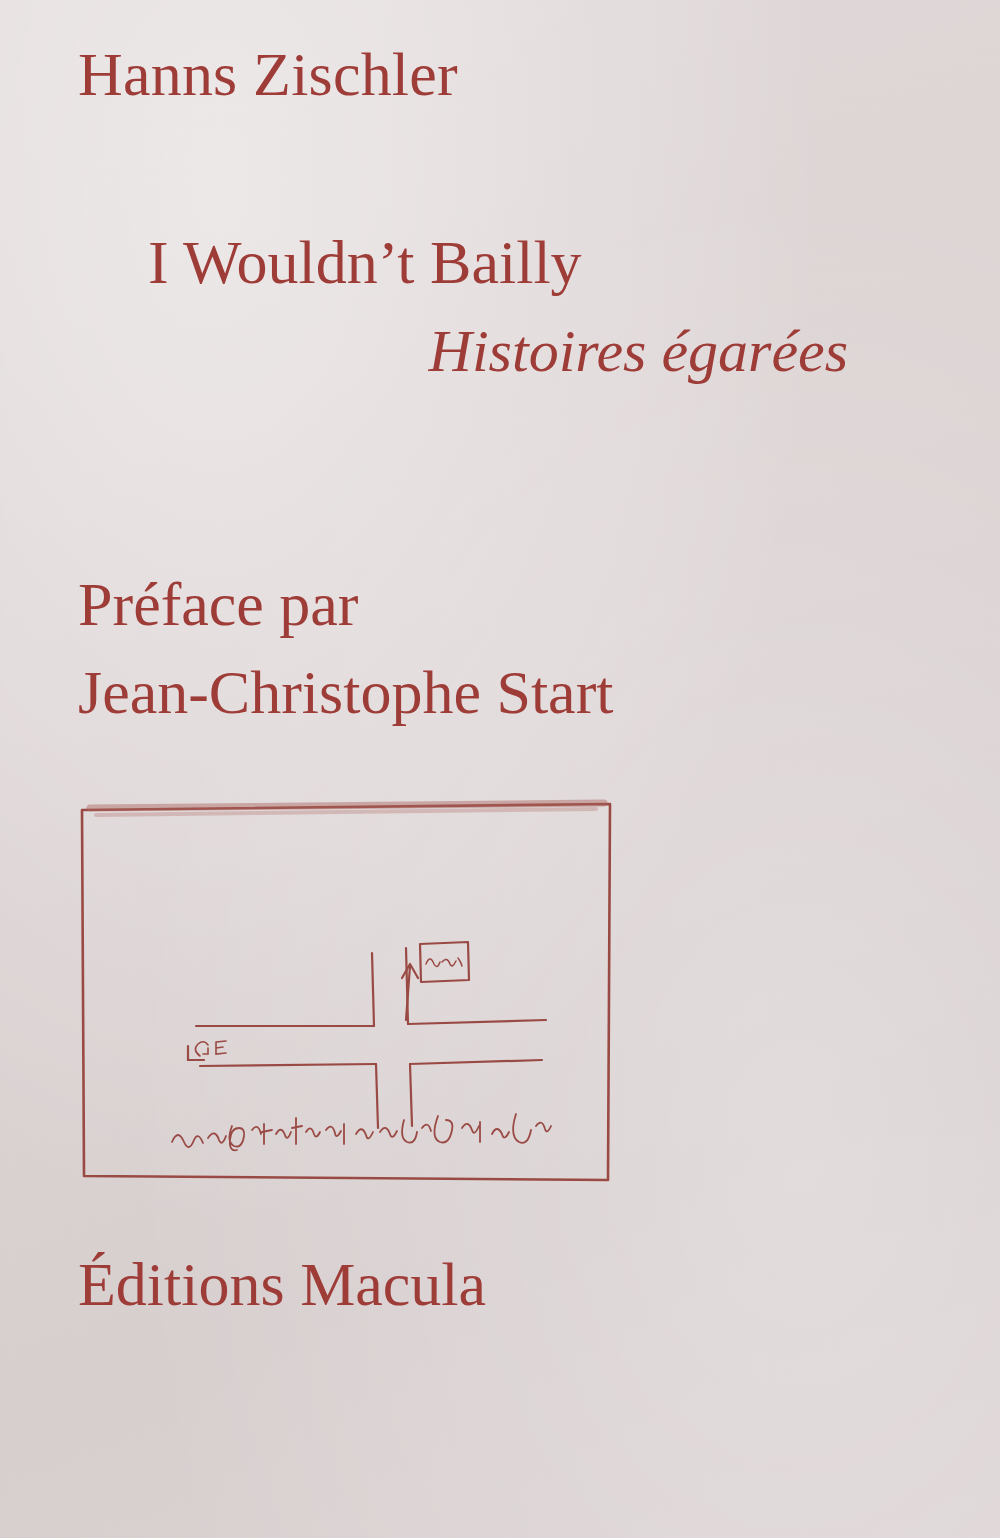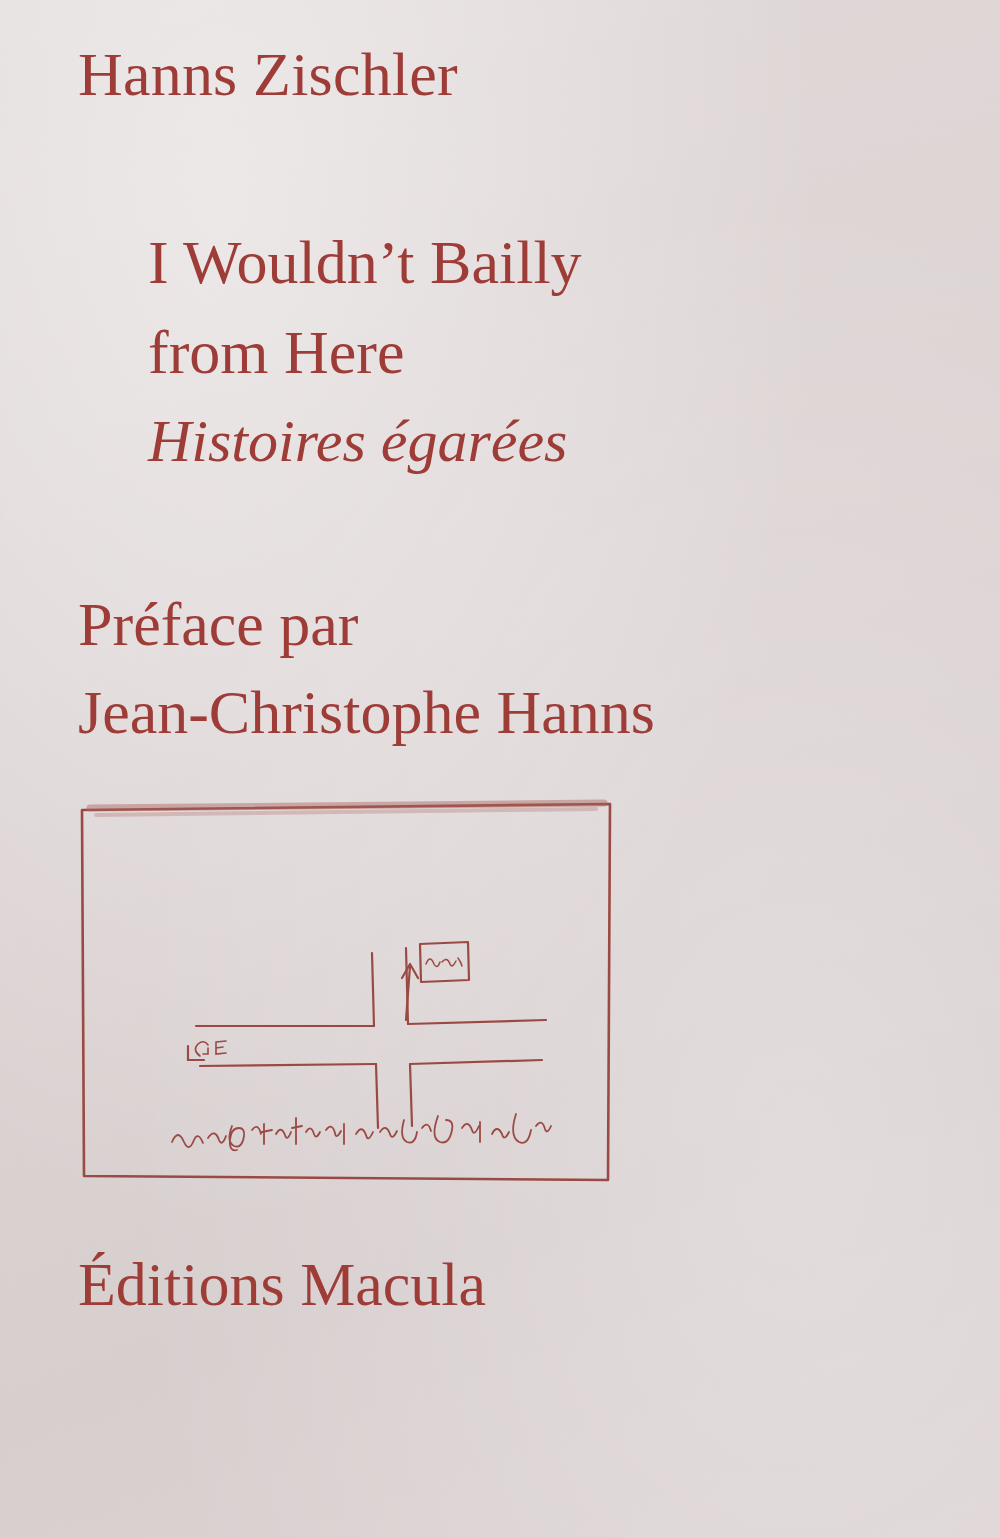--- a/index.html
+++ b/index.html
@@ -55,26 +55,27 @@
   .title-line {
     font-size: 62px;
     line-height: 1.45;
     white-space: nowrap;
   }
   .subtitle-line {
     font-size: 60px;
     font-style: italic;
     line-height: 1.45;
     white-space: nowrap;
+    text-align: right;
   }
 
   .preface-block {
     position: absolute;
     left: 78px;
-    top: 580px;
+    top: 560px;
     color: #9e3c38;
     width: 840px;
   }
   .preface-line {
     font-size: 62px;
     line-height: 1.42;
     white-space: nowrap;
   }
 
   .sketch-frame {
@@ -102,27 +103,26 @@
 </head>
 <body>
 
 <div class="cover">
   <div class="grain"></div>
 
   <div class="author">Hanns Zischler</div>
 
   <div class="title-block">
     <div class="title-line">I Wouldn’t Bailly</div>
-    <div class="title-line">from Here</div>
     <div class="subtitle-line">Histoires égarées</div>
   </div>
 
   <div class="preface-block">
     <div class="preface-line">Préface par</div>
-    <div class="preface-line">Jean-Christophe Hanns</div>
+    <div class="preface-line">Jean-Christophe Start</div>
   </div>
 
   <div class="sketch-frame">
     <svg viewBox="0 0 540 390" xmlns="http://www.w3.org/2000/svg" aria-hidden="true">
       <g fill="none" stroke="#9a4a44" stroke-width="2.2" stroke-linecap="round" stroke-linejoin="round">
 
         <path d="M6 12 L534 6 L532 382 L8 378 Z" stroke-width="2.6"></path>
 
         <path d="M14 10 L528 5" stroke="#a9635d" stroke-width="7" opacity="0.45"></path>
         <path d="M20 17 L520 11" stroke="#b2756f" stroke-width="4" opacity="0.35"></path>

